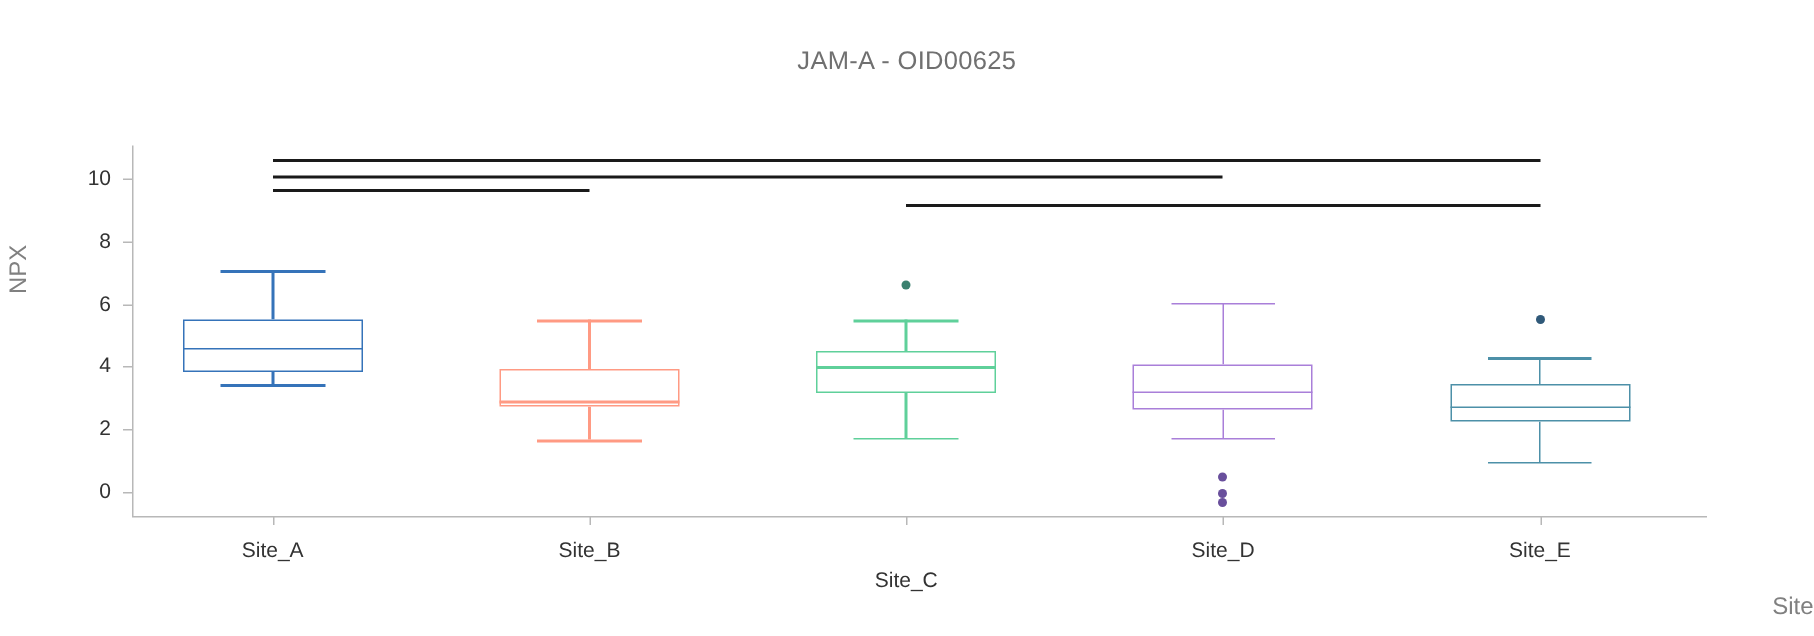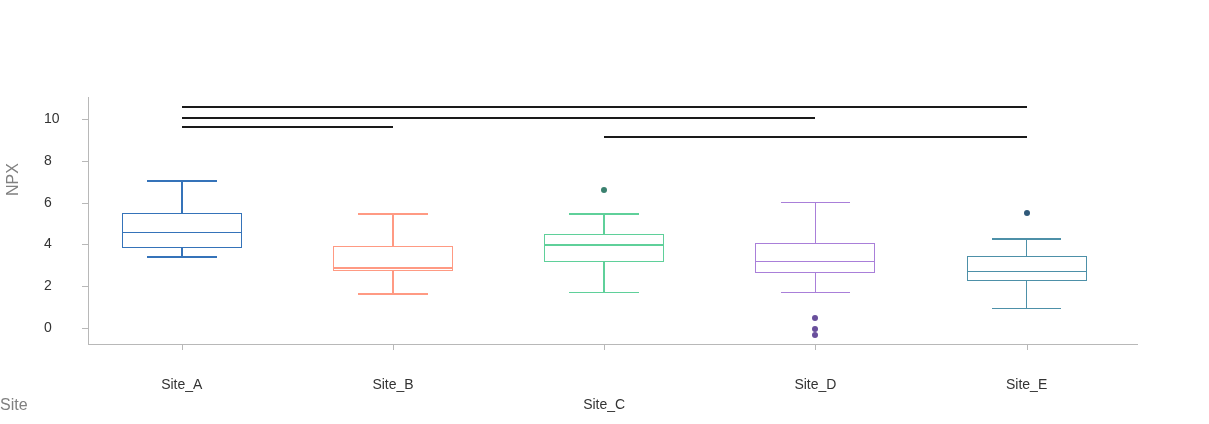--- a/index.html
+++ b/index.html
@@ -11,50 +11,51 @@
     font-size:17px;color:#707070;letter-spacing:.2px;
   }
 
   .y-axis-title{
     position:absolute;left:4px;top:196px;
     font-size:16px;color:#808080;
     transform:rotate(-90deg);transform-origin:left top;
     white-space:nowrap;
   }
   .x-axis-title{
-    position:absolute;left:0;top:396px;width:1209px;text-align:left;
+    position:absolute;left:0;top:396px;width:1209px;text-align:right;
     font-size:16px;color:#808080;
   }
 
   .plot-area{position:absolute;left:0;top:0;width:1209px;height:424px;}
 
   .axis-line-y{position:absolute;left:88px;top:97px;width:1px;height:247px;background:#b8b8b8;}
   .axis-line-x{position:absolute;left:88px;top:344px;width:1050px;height:1px;background:#b8b8b8;}
 
   .ytick{position:absolute;left:82px;width:6px;height:1px;background:#b8b8b8;}
-  .ytick-label{position:absolute;right:0;width:30px;font-size:14px;color:#333;transform:translateY(-9px);}
+  .ytick-label{position:absolute;right:0;width:30px;text-align:right;font-size:14px;color:#333;transform:translateY(-9px);}
   .ytick-wrap{position:absolute;left:0;width:88px;height:0;}
 
   .xtick{position:absolute;top:344px;width:1px;height:6px;background:#b8b8b8;}
-  .xtick-label{position:absolute;top:376px;font-size:14px;color:#333;text-align:center;transform:translateX(-50%);white-space:nowrap;}
+  .xtick-label{position:absolute;top:358px;font-size:14px;color:#333;text-align:center;transform:translateX(-50%);white-space:nowrap;}
 
   .box-group{position:absolute;top:0;height:424px;}
   .box-rect{position:absolute;box-sizing:border-box;border:1.6px solid #000;background:#ffffff;}
   .median-line{position:absolute;height:1.6px;}
   .whisker-v{position:absolute;width:1.6px;}
   .whisker-cap{position:absolute;height:1.6px;}
   .outlier{position:absolute;width:6px;height:6px;border-radius:50%;transform:translate(-50%,-50%);}
 
   .sig-bar{position:absolute;height:2.4px;background:#1a1a1a;}
 </style>
 </head>
 <body>
 
 <div id="chart-root">
 
+  <div class="chart-title">JAM-A - OID00625</div>
 
   <div class="y-axis-title">NPX</div>
   <div class="x-axis-title">Site</div>
 
   <div class="plot-area">
     <div class="axis-line-y"></div>
     <div class="axis-line-x"></div>
     <div id="y-ticks">
         <div class="ytick-wrap" style="top: 327.7px;">
           <div class="ytick" style="top: 0px;"></div>

